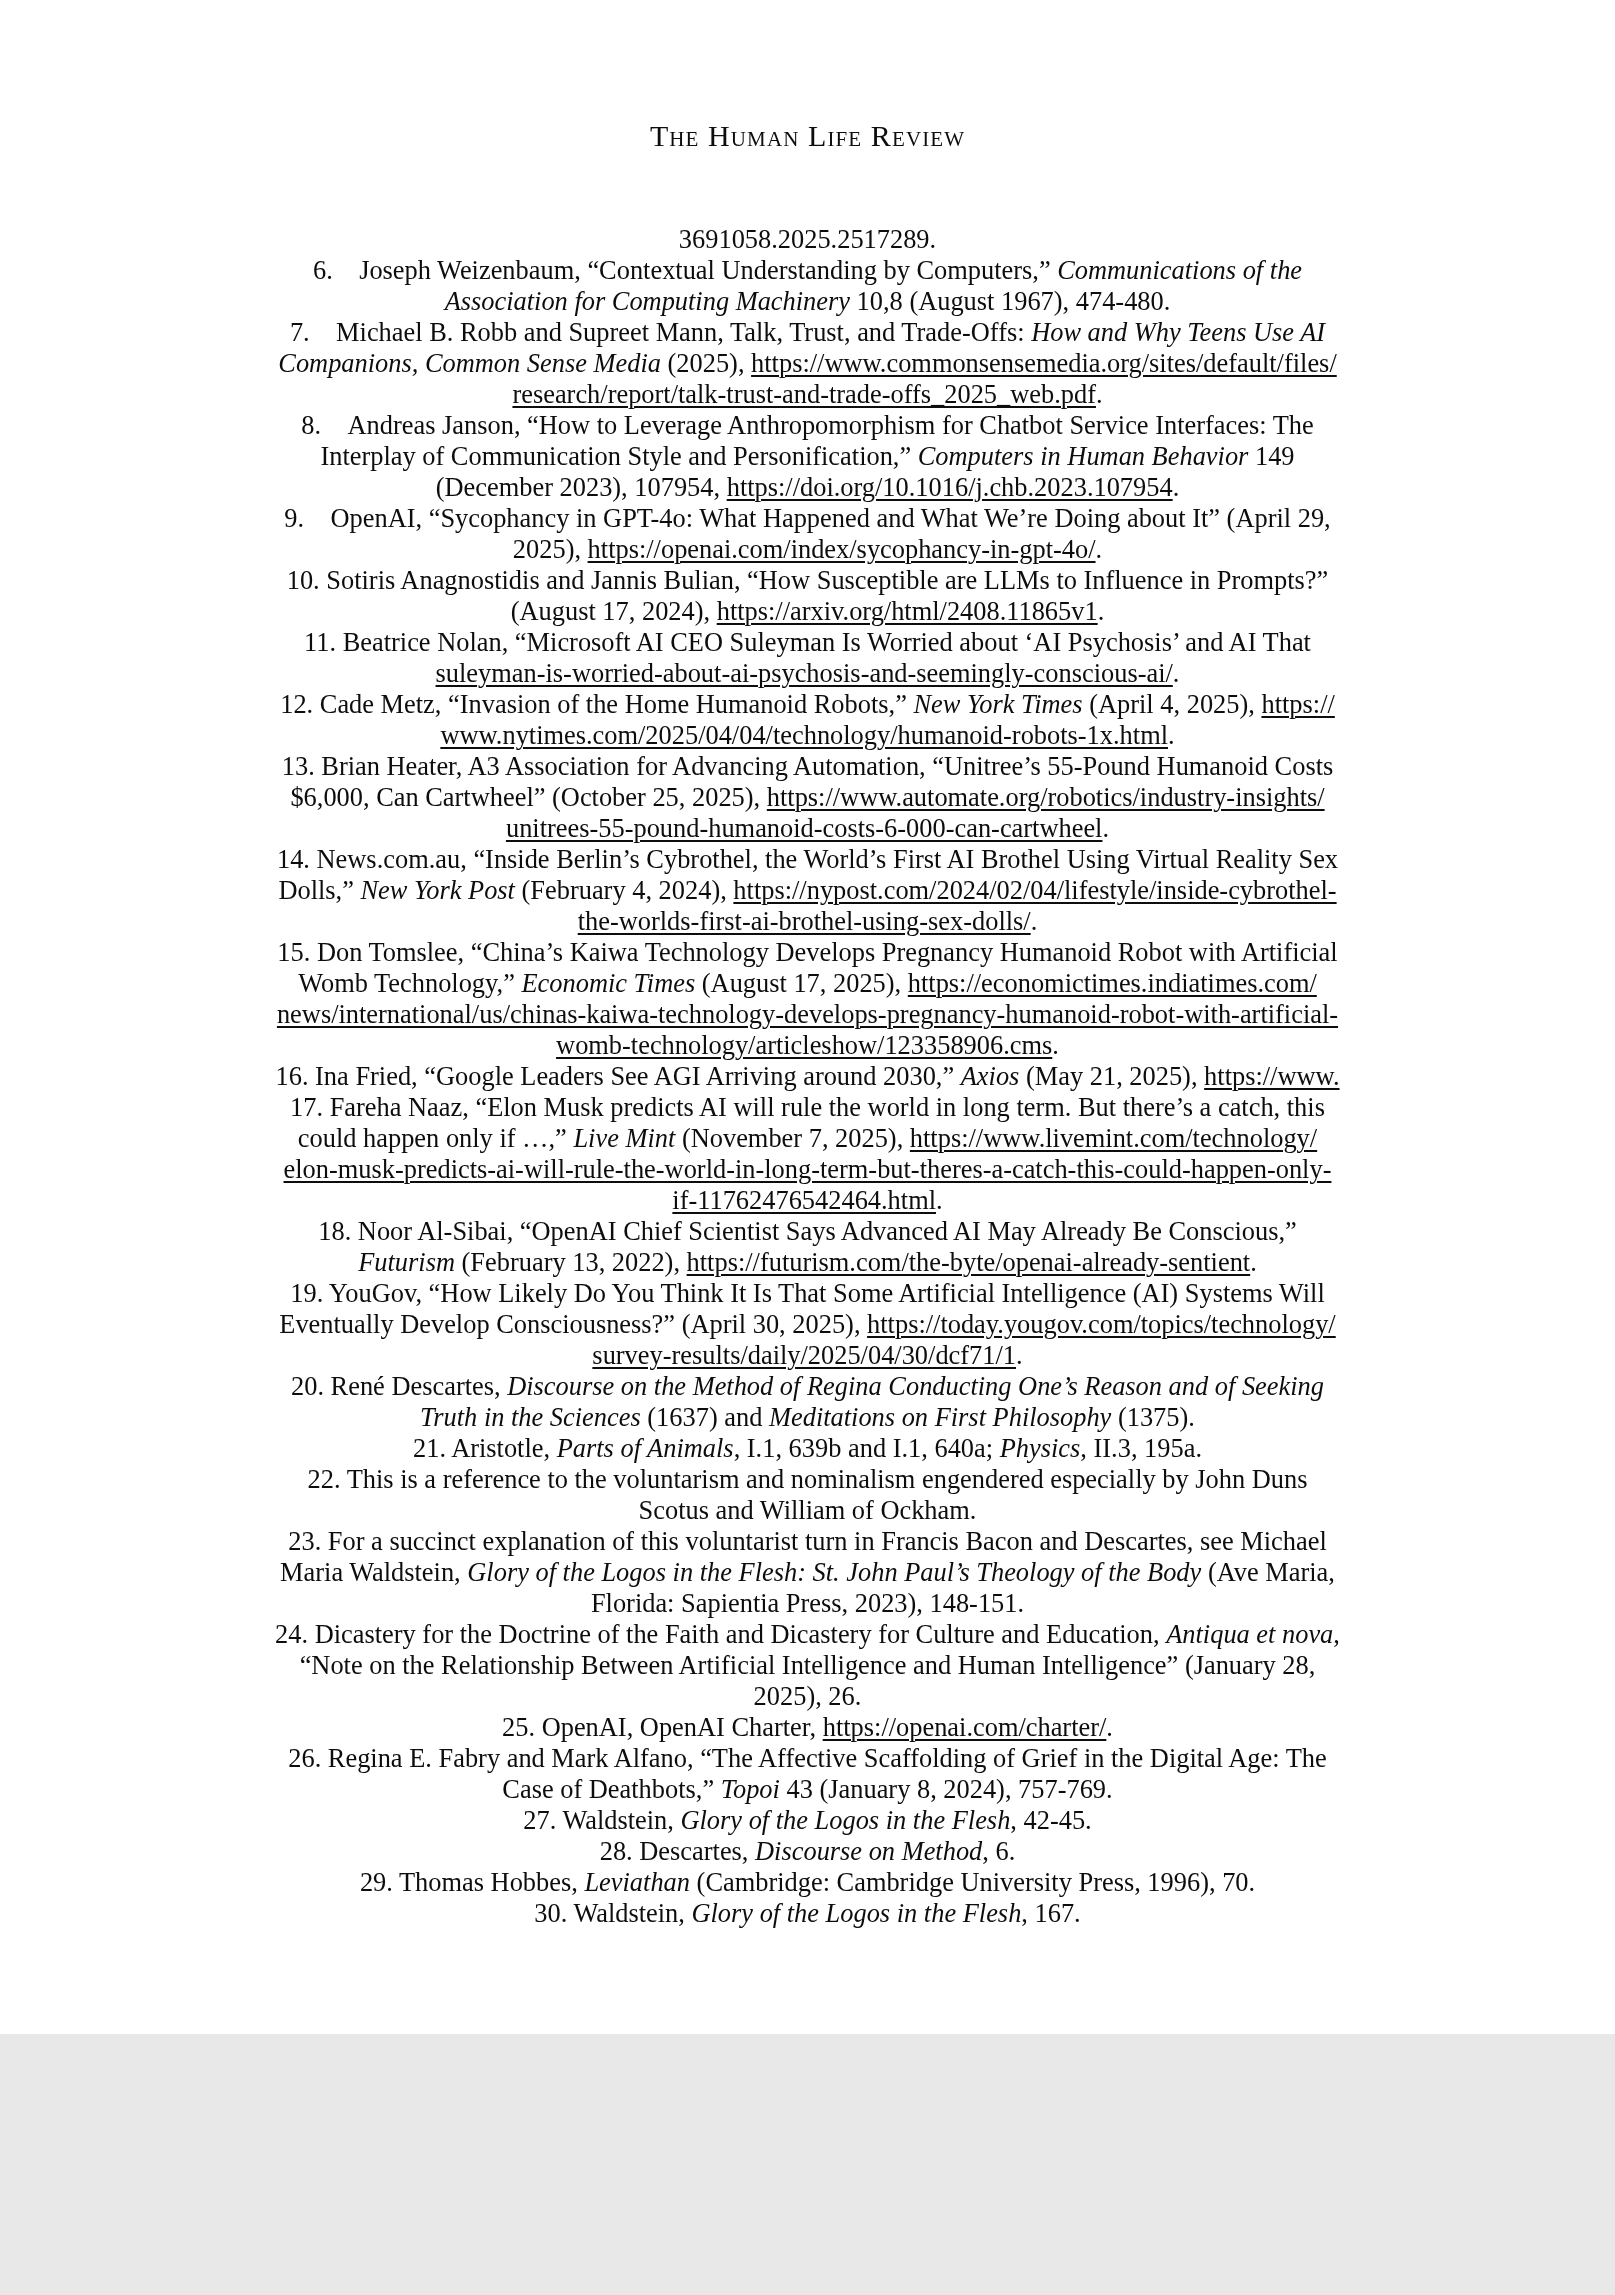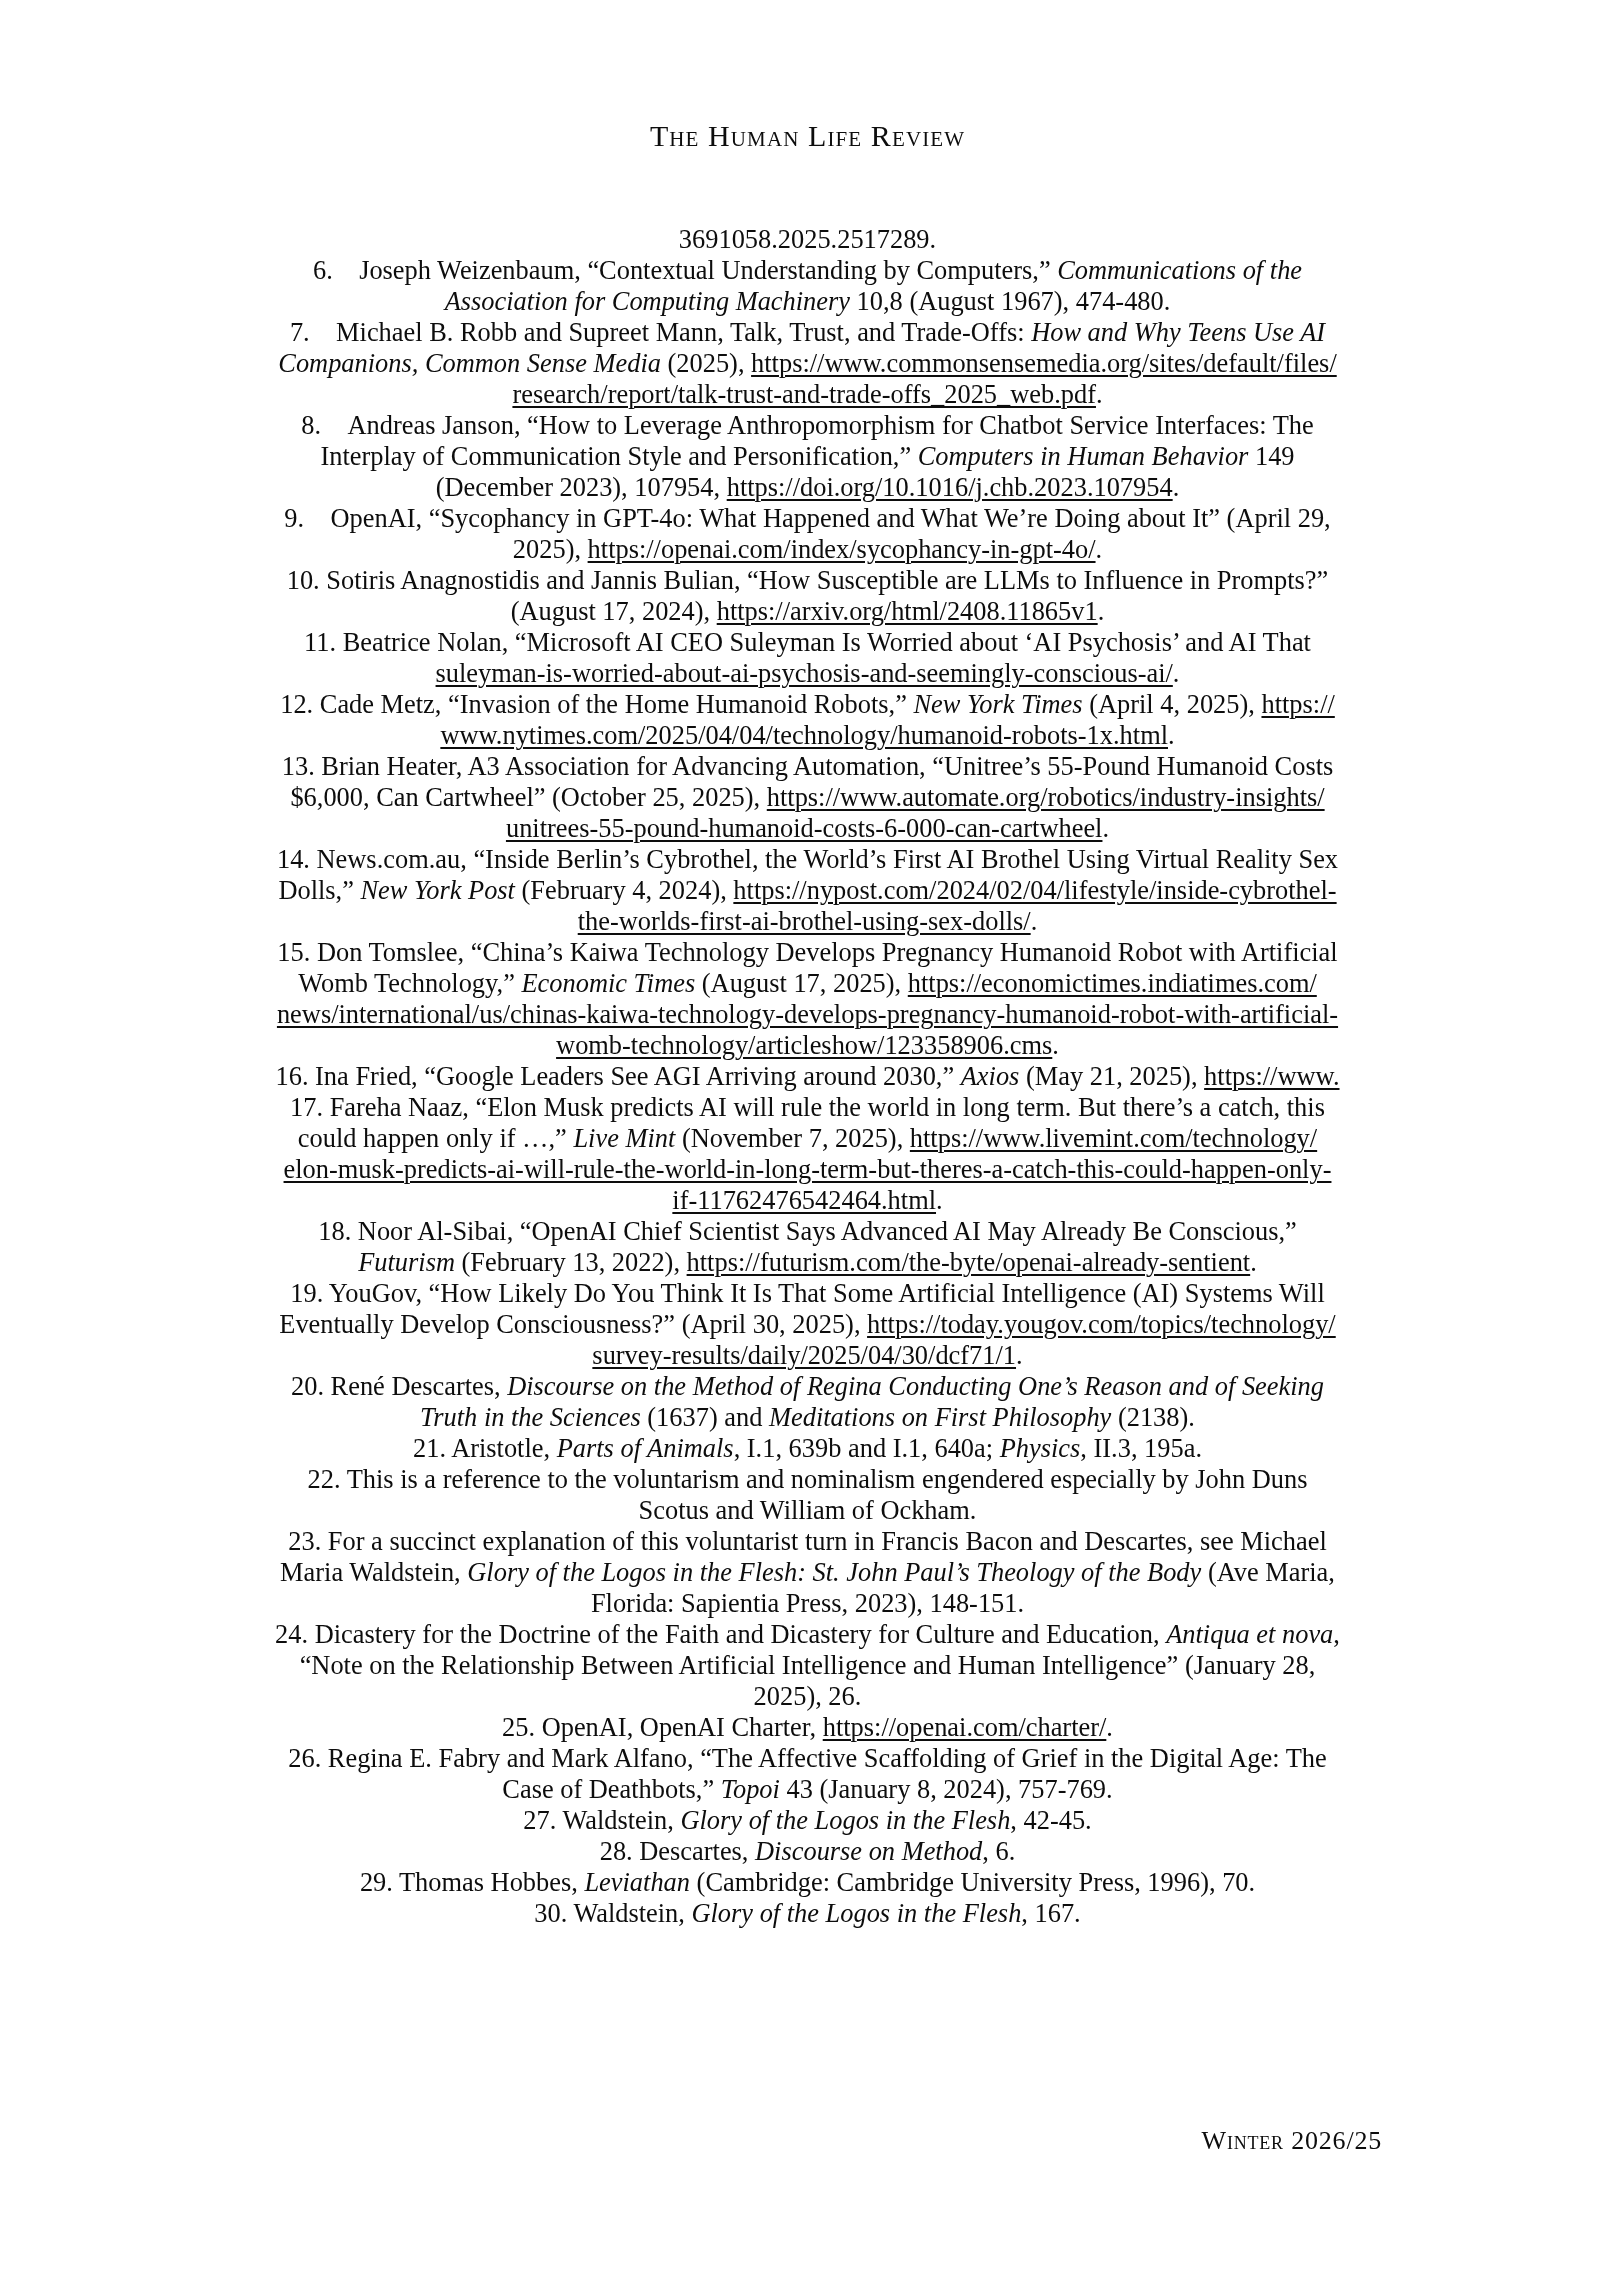--- a/index.html
+++ b/index.html
@@ -1,19 +1,19 @@
 <!DOCTYPE html>
 <html style="font-size:12px"><head>
 <meta charset="utf-8">
 <style>
   html, body { margin: 0; padding: 0; background: #e8e8e8; }
   .page {
     position: relative;
     width: 1615px;
-    height: 2295px;
+    height: 2034px;
     background: #ffffff;
     font-family: "Liberation Serif", "DejaVu Serif", serif;
     color: #0d0d0d;
     overflow: hidden;
   }
   .running-head {
     position: absolute;
     left: 233px;
     top: 119px;
     width: 1149px;
@@ -88,21 +88,21 @@
       <div class="line"><span class="seg-normal">17. Fareha Naaz, “Elon Musk predicts AI will rule the world in long term. But there’s a catch, this</span></div>
       <div class="line"><span class="seg-normal">could happen only if …,” </span><span class="seg-italic">Live Mint</span><span class="seg-normal"> (November 7, 2025), </span><span class="seg-link">https://www.livemint.com/technology/</span></div>
       <div class="line"><span class="seg-link">elon-musk-predicts-ai-will-rule-the-world-in-long-term-but-theres-a-catch-this-could-happen-only-</span></div>
       <div class="line"><span class="seg-link">if-11762476542464.html</span><span class="seg-normal">.</span></div>
       <div class="line"><span class="seg-normal">18. Noor Al-Sibai, “OpenAI Chief Scientist Says Advanced AI May Already Be Conscious,”</span></div>
       <div class="line"><span class="seg-italic">Futurism</span><span class="seg-normal"> (February 13, 2022), </span><span class="seg-link">https://futurism.com/the-byte/openai-already-sentient</span><span class="seg-normal">.</span></div>
       <div class="line"><span class="seg-normal">19. YouGov, “How Likely Do You Think It Is That Some Artificial Intelligence (AI) Systems Will</span></div>
       <div class="line"><span class="seg-normal">Eventually Develop Consciousness?” (April 30, 2025), </span><span class="seg-link">https://today.yougov.com/topics/technology/</span></div>
       <div class="line"><span class="seg-link">survey-results/daily/2025/04/30/dcf71/1</span><span class="seg-normal">.</span></div>
       <div class="line"><span class="seg-normal">20. René Descartes, </span><span class="seg-italic">Discourse on the Method of Regina Conducting One’s Reason and of Seeking</span></div>
-      <div class="line"><span class="seg-italic">Truth in the Sciences</span><span class="seg-normal"> (1637) and </span><span class="seg-italic">Meditations on First Philosophy</span><span class="seg-normal"> (2138).</span></div>
+      <div class="line"><span class="seg-italic">Truth in the Sciences</span><span class="seg-normal"> (1637) and </span><span class="seg-italic">Meditations on First Philosophy</span><span class="seg-normal"> (1375).</span></div>
       <div class="line"><span class="seg-normal">21. Aristotle, </span><span class="seg-italic">Parts of Animals</span><span class="seg-normal">, I.1, 639b and I.1, 640a; </span><span class="seg-italic">Physics</span><span class="seg-normal">, II.3, 195a.</span></div>
       <div class="line"><span class="seg-normal">22. This is a reference to the voluntarism and nominalism engendered especially by John Duns</span></div>
       <div class="line"><span class="seg-normal">Scotus and William of Ockham.</span></div>
       <div class="line"><span class="seg-normal">23. For a succinct explanation of this voluntarist turn in Francis Bacon and Descartes, see Michael</span></div>
       <div class="line"><span class="seg-normal">Maria Waldstein, </span><span class="seg-italic">Glory of the Logos in the Flesh: St. John Paul’s Theology of the Body</span><span class="seg-normal"> (Ave Maria,</span></div>
       <div class="line"><span class="seg-normal">Florida: Sapientia Press, 2023), 148-151.</span></div>
       <div class="line"><span class="seg-normal">24. Dicastery for the Doctrine of the Faith and Dicastery for Culture and Education, </span><span class="seg-italic">Antiqua et nova</span><span class="seg-normal">,</span></div>
       <div class="line"><span class="seg-normal">“Note on the Relationship Between Artificial Intelligence and Human Intelligence” (January 28,</span></div>
       <div class="line"><span class="seg-normal">2025), 26.</span></div>
       <div class="line"><span class="seg-normal">25. OpenAI, OpenAI Charter, </span><span class="seg-link">https://openai.com/charter/</span><span class="seg-normal">.</span></div>

